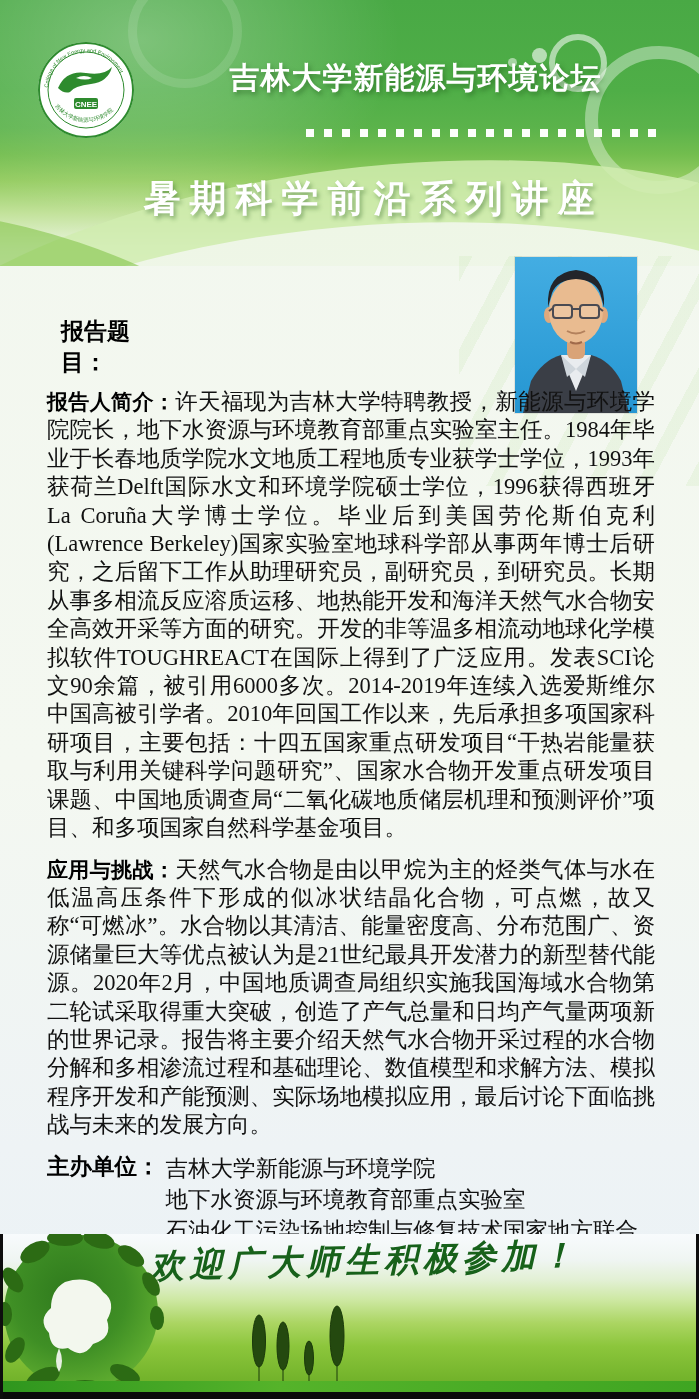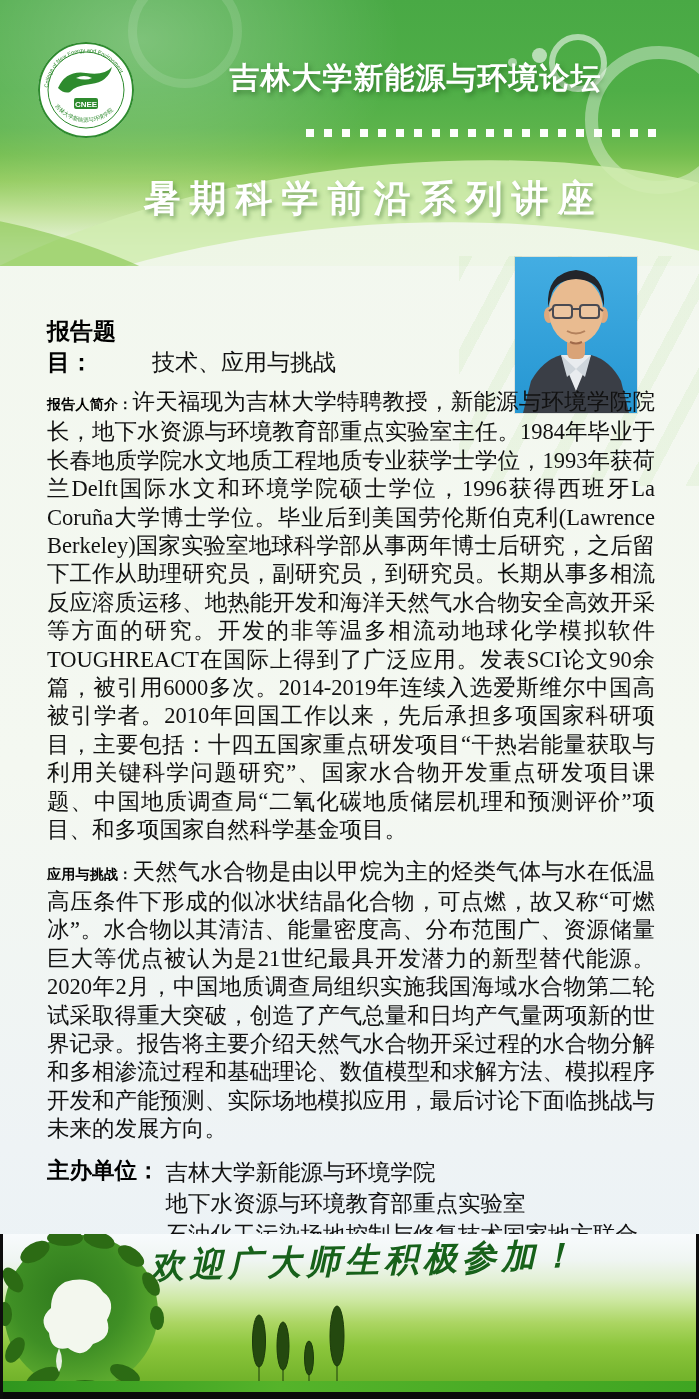--- a/index.html
+++ b/index.html
@@ -51,24 +51,24 @@
   }
   
   .main{position:absolute;left:0;top:266px;width:699px;height:968px;}
   .streaks{position:absolute;right:0;top:-10px;width:240px;height:230px;opacity:.5;
     background:repeating-linear-gradient(118deg,rgba(150,210,110,.22) 0 12px,rgba(255,255,255,0) 12px 44px);}
   .photo{position:absolute;left:515px;top:-9px;width:122px;height:156px;box-shadow:0 0 0 1px rgba(0,0,0,.08);}
   .content{position:relative;padding:50px 44px 0 47px;}
   .lbl{font-family:"Liberation Sans","DejaVu Sans",sans-serif;font-weight:700;color:#000;}
   .report-head{font-size:23px;line-height:31px;}
   .rh-row{display:flex;}
-  .rh-row .lbl{flex:0 0 105px;}
+  .rh-row .lbl{flex:0 0 105px;margin-left:14px;}
   .speaker-row{margin-top:1px;}
   .para{font-size:22.5px;line-height:28.4px;text-align:justify;margin:0 0 13px 0;}
-  .para .lbl{font-size:14px;margin-top:47px;}
+  .para .lbl{font-size:21px;margin-top:47px;}
   .bio{margin-top:10px;}
   .info{font-size:22.5px;line-height:31px;margin-top:2px;}
   .info-row{display:flex;align-items:flex-start;}
   .info-row .lbl{flex:0 0 auto;padding-right:6px;font-family:Liberation Mono, monospace;}
   .org-lines span{display:block;}
   
   .landscape{
     position:absolute;left:0;bottom:0;width:699px;height:165px;box-sizing:border-box;
     border-left:3px solid #0d0d0d;border-right:3px solid #0d0d0d;overflow:hidden;
     background:linear-gradient(180deg,#f8fbfd 0%,#eff5f2 16%,#e2f0d4 28%,#cde8a2 40%,#abd562 54%,#8cc63c 68%,#78b72e 84%,#64a824 100%);
@@ -160,21 +160,20 @@
         <path d="M55,85 Q61,88 67,85" stroke="#a06a4a" stroke-width="2" fill="none"></path>
       </svg>
     </div>
 
     <div class="content">
       <div class="report-head">
         <div class="rh-row">
           <span class="lbl">报告题目：</span>
           <span>
             <br>
-            <span>技术、应用与挑战</span>
           </span>
         </div>
       </div>
 
       <p class="para bio"><span class="lbl">报告人简介：</span><span>许天福现为吉林大学特聘教授，新能源与环境学院院长，地下水资源与环境教育部重点实验室主任。1984年毕业于长春地质学院水文地质工程地质专业获学士学位，1993年获荷兰Delft国际水文和环境学院硕士学位，1996获得西班牙La Coruña大学博士学位。毕业后到美国劳伦斯伯克利(Lawrence Berkeley)国家实验室地球科学部从事两年博士后研究，之后留下工作从助理研究员，副研究员，到研究员。长期从事多相流反应溶质运移、地热能开发和海洋天然气水合物安全高效开采等方面的研究。开发的非等温多相流动地球化学模拟软件TOUGHREACT在国际上得到了广泛应用。发表SCI论文90余篇，被引用6000多次。2014-2019年连续入选爱斯维尔中国高被引学者。2010年回国工作以来，先后承担多项国家科研项目，主要包括：十四五国家重点研发项目“干热岩能量获取与利用关键科学问题研究”、国家水合物开发重点研发项目课题、中国地质调查局“二氧化碳地质储层机理和预测评价”项目、和多项国家自然科学基金项目。</span></p>
 
       <p class="para"><span class="lbl">应用与挑战：</span><span>天然气水合物是由以甲烷为主的烃类气体与水在低温高压条件下形成的似冰状结晶化合物，可点燃，故又称“可燃冰”。水合物以其清洁、能量密度高、分布范围广、资源储量巨大等优点被认为是21世纪最具开发潜力的新型替代能源。2020年2月，中国地质调查局组织实施我国海域水合物第二轮试采取得重大突破，创造了产气总量和日均产气量两项新的世界记录。报告将主要介绍天然气水合物开采过程的水合物分解和多相渗流过程和基础理论、数值模型和求解方法、模拟程序开发和产能预测、实际场地模拟应用，最后讨论下面临挑战与未来的发展方向。</span></p>
 
       <div class="info">
         <div class="info-row">

